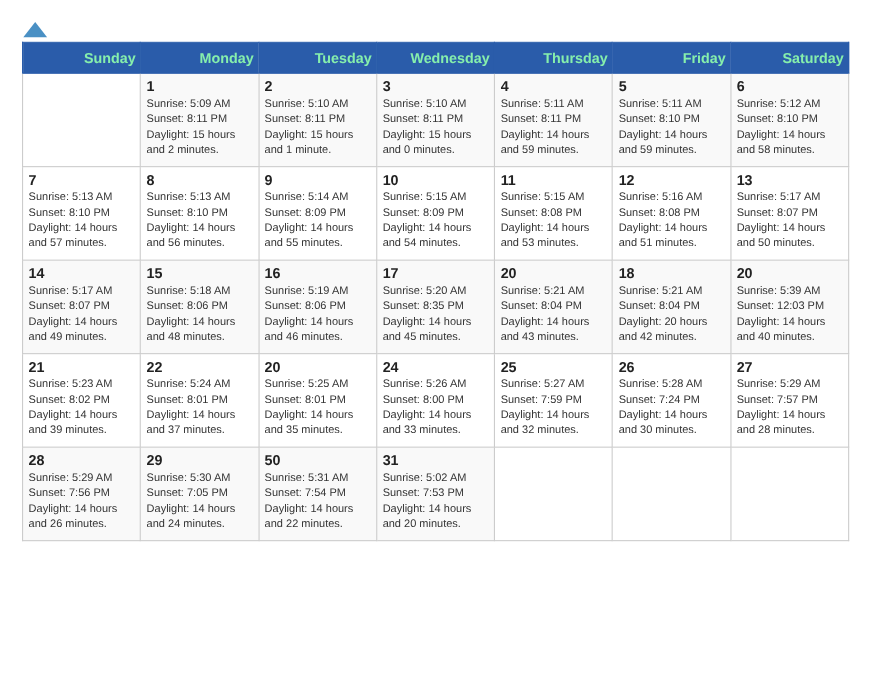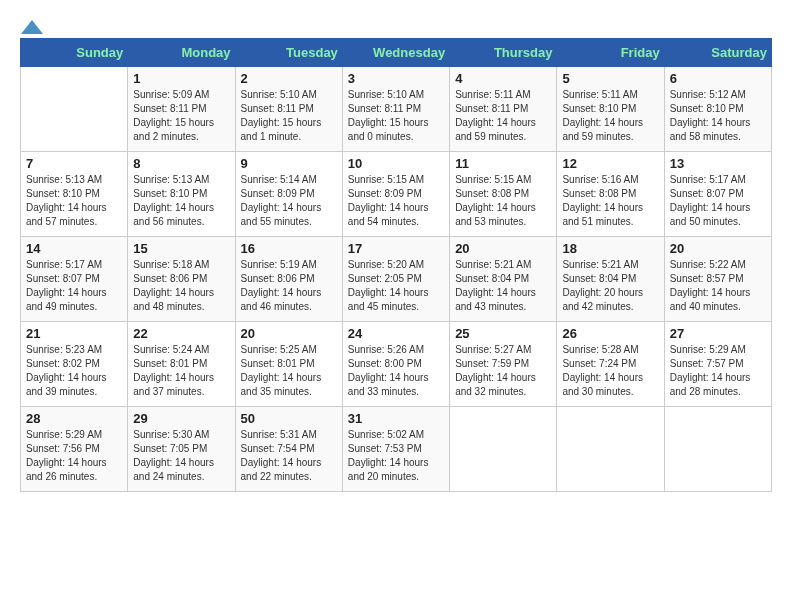--- a/index.html
+++ b/index.html
@@ -242,21 +242,21 @@
         <div class="day-info">
           <span>Sunrise: 5:19 AM</span><br>
           <span>Sunset: 8:06 PM</span><br>
           <span>Daylight: 14 hours and 46 minutes.</span>
         </div>
       </td>
         <td>
         <span class="day-number">17</span>
         <div class="day-info">
           <span>Sunrise: 5:20 AM</span><br>
-          <span>Sunset: 2:05 PM</span><br>
+          <span>Sunset: 8:35 PM</span><br>
           <span>Daylight: 14 hours and 45 minutes.</span>
         </div>
       </td>
         <td>
         <span class="day-number">20</span>
         <div class="day-info">
           <span>Sunrise: 5:21 AM</span><br>
           <span>Sunset: 8:04 PM</span><br>
           <span>Daylight: 14 hours and 43 minutes.</span>
         </div>
@@ -265,22 +265,22 @@
         <span class="day-number">18</span>
         <div class="day-info">
           <span>Sunrise: 5:21 AM</span><br>
           <span>Sunset: 8:04 PM</span><br>
           <span>Daylight: 20 hours and 42 minutes.</span>
         </div>
       </td>
         <td>
         <span class="day-number">20</span>
         <div class="day-info">
-          <span>Sunrise: 5:22 AM</span><br>
-          <span>Sunset: 8:57 PM</span><br>
+          <span>Sunrise: 5:39 AM</span><br>
+          <span>Sunset: 12:03 PM</span><br>
           <span>Daylight: 14 hours and 40 minutes.</span>
         </div>
       </td>
       </tr>
       <tr>
         <td>
         <span class="day-number">21</span>
         <div class="day-info">
           <span>Sunrise: 5:23 AM</span><br>
           <span>Sunset: 8:02 PM</span><br>

